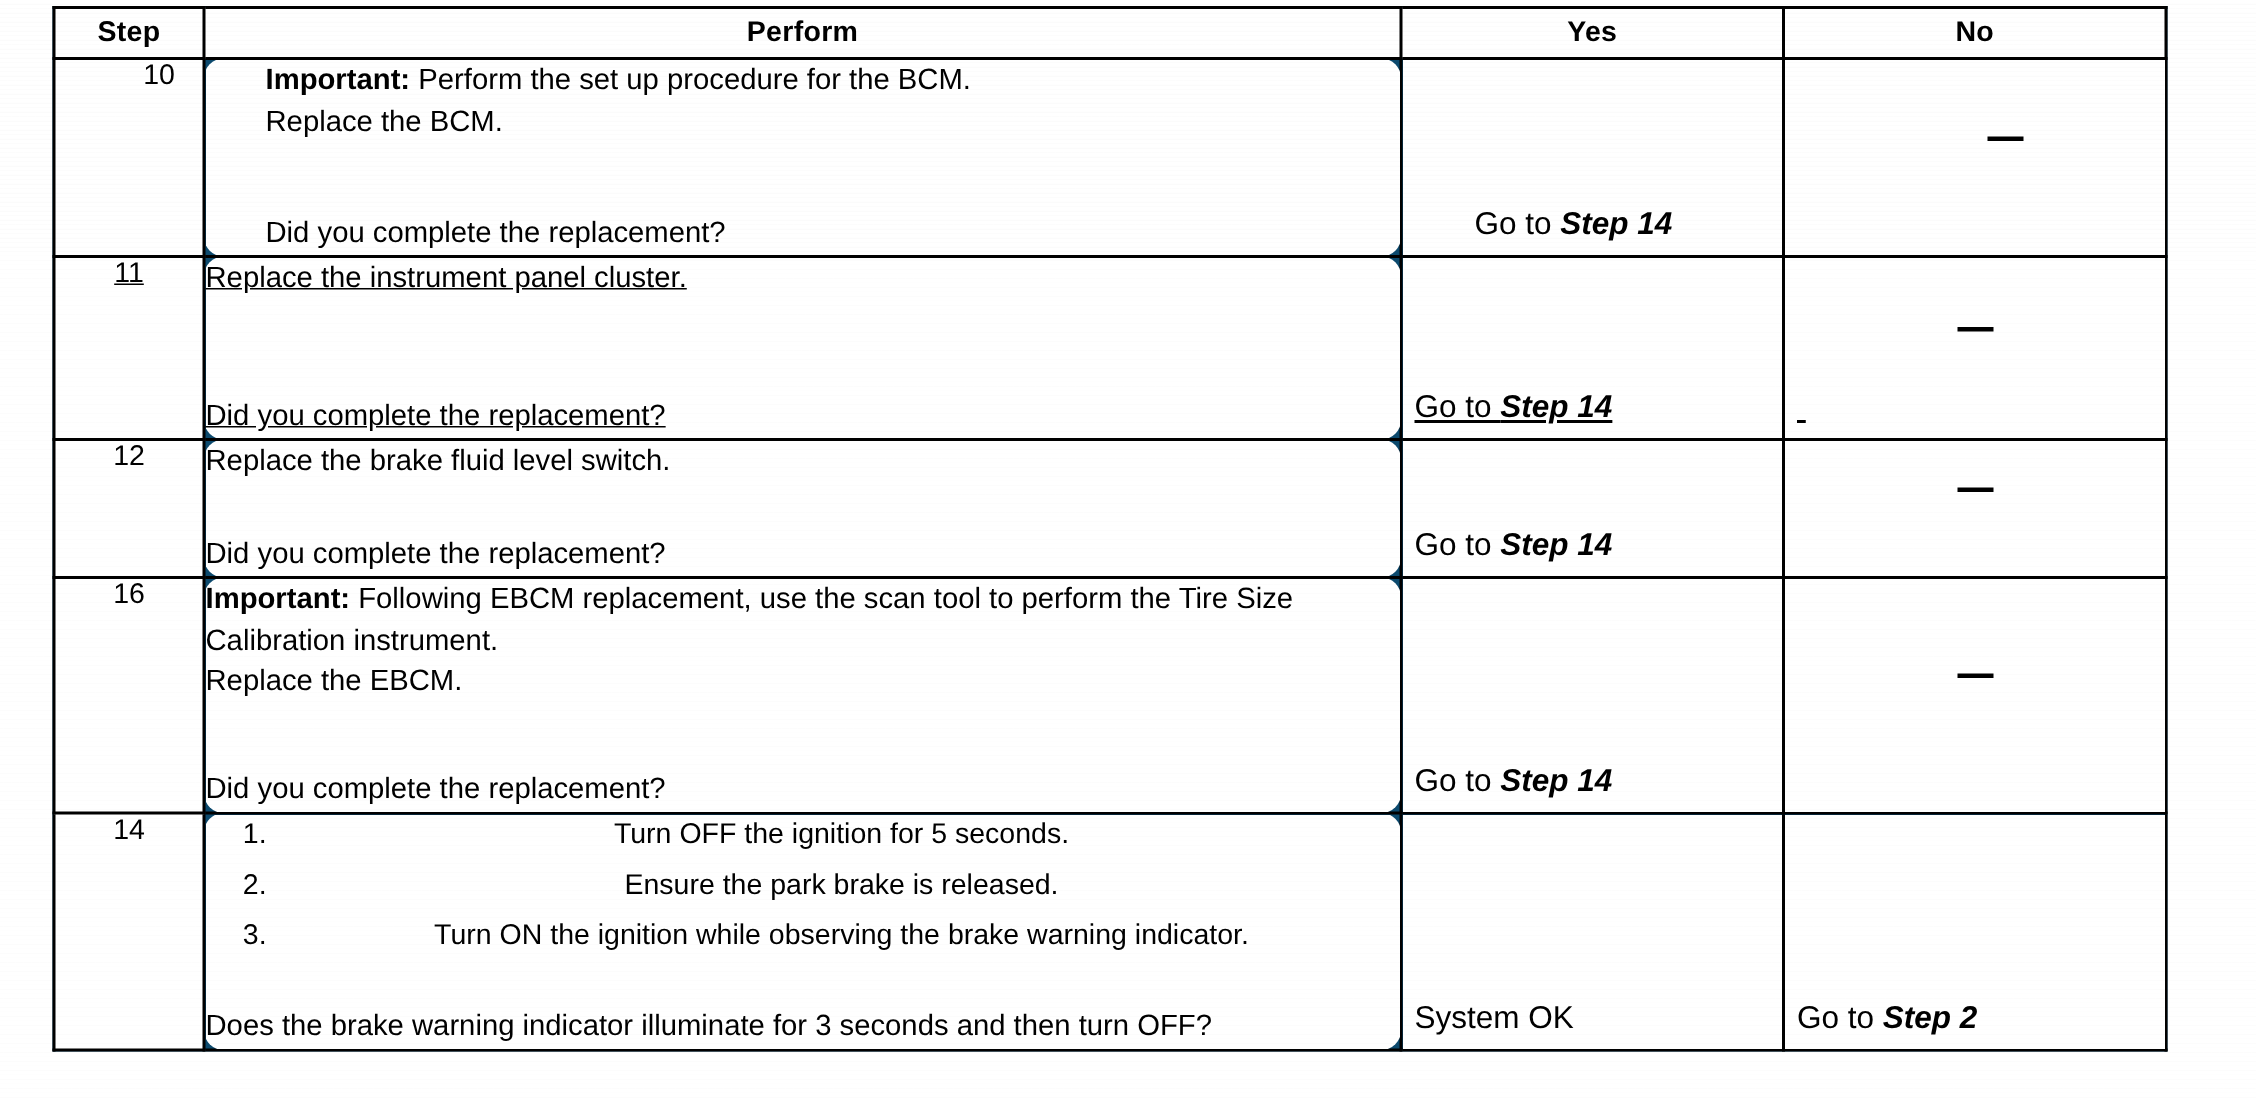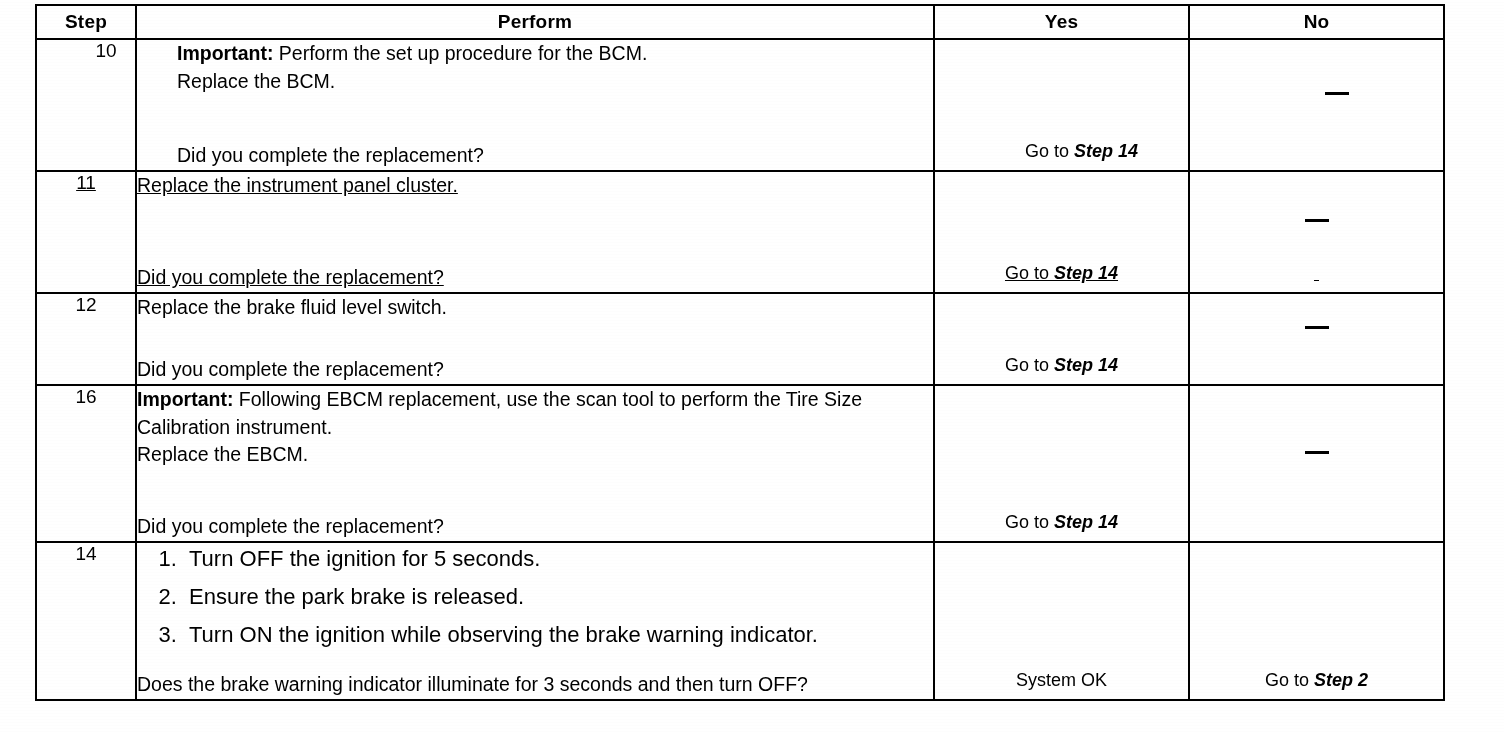--- a/index.html
+++ b/index.html
@@ -65,51 +65,52 @@
     font-size: 19px;
     font-weight: normal;
   }
 
   
   td.action {
     padding: 6px 10px 6px 12px;
     font-size: 19.5px;
     line-height: 1.42;
     position: relative;
+    border-radius: 13px;
   }
   .act-lines {
     display: flex;
     flex-direction: column;
     height: 100%;
     box-sizing: border-box;
   }
   .act-line { display: block; }
   .act-line .lead { font-weight: bold; }
   .spacer { flex: 1 1 auto; min-height: 4px; }
 
   
   ol.steplist {
     margin: 0 0 0 26px;
     padding: 0 0 0 20px;
     list-style: decimal;
-    font-size: 22px;
+    font-size: 19px;
     line-height: 1.45;
+    text-align: center;
   }
   ol.steplist li {
     padding-left: 6px;
     margin: 0 0 6px 0;
   }
   ol.steplist li:last-child { margin-bottom: 16px; }
 
   .question { display: block; }
 
   
   td.yn {
-    text-align: center;
-    font-size: 18px;
+    font-size: 21px;
     position: relative;
   }
   .yn-inner {
     display: flex;
     flex-direction: column;
     height: 100%;
     box-sizing: border-box;
     padding: 6px 8px;
   }
   .yn-mid {

